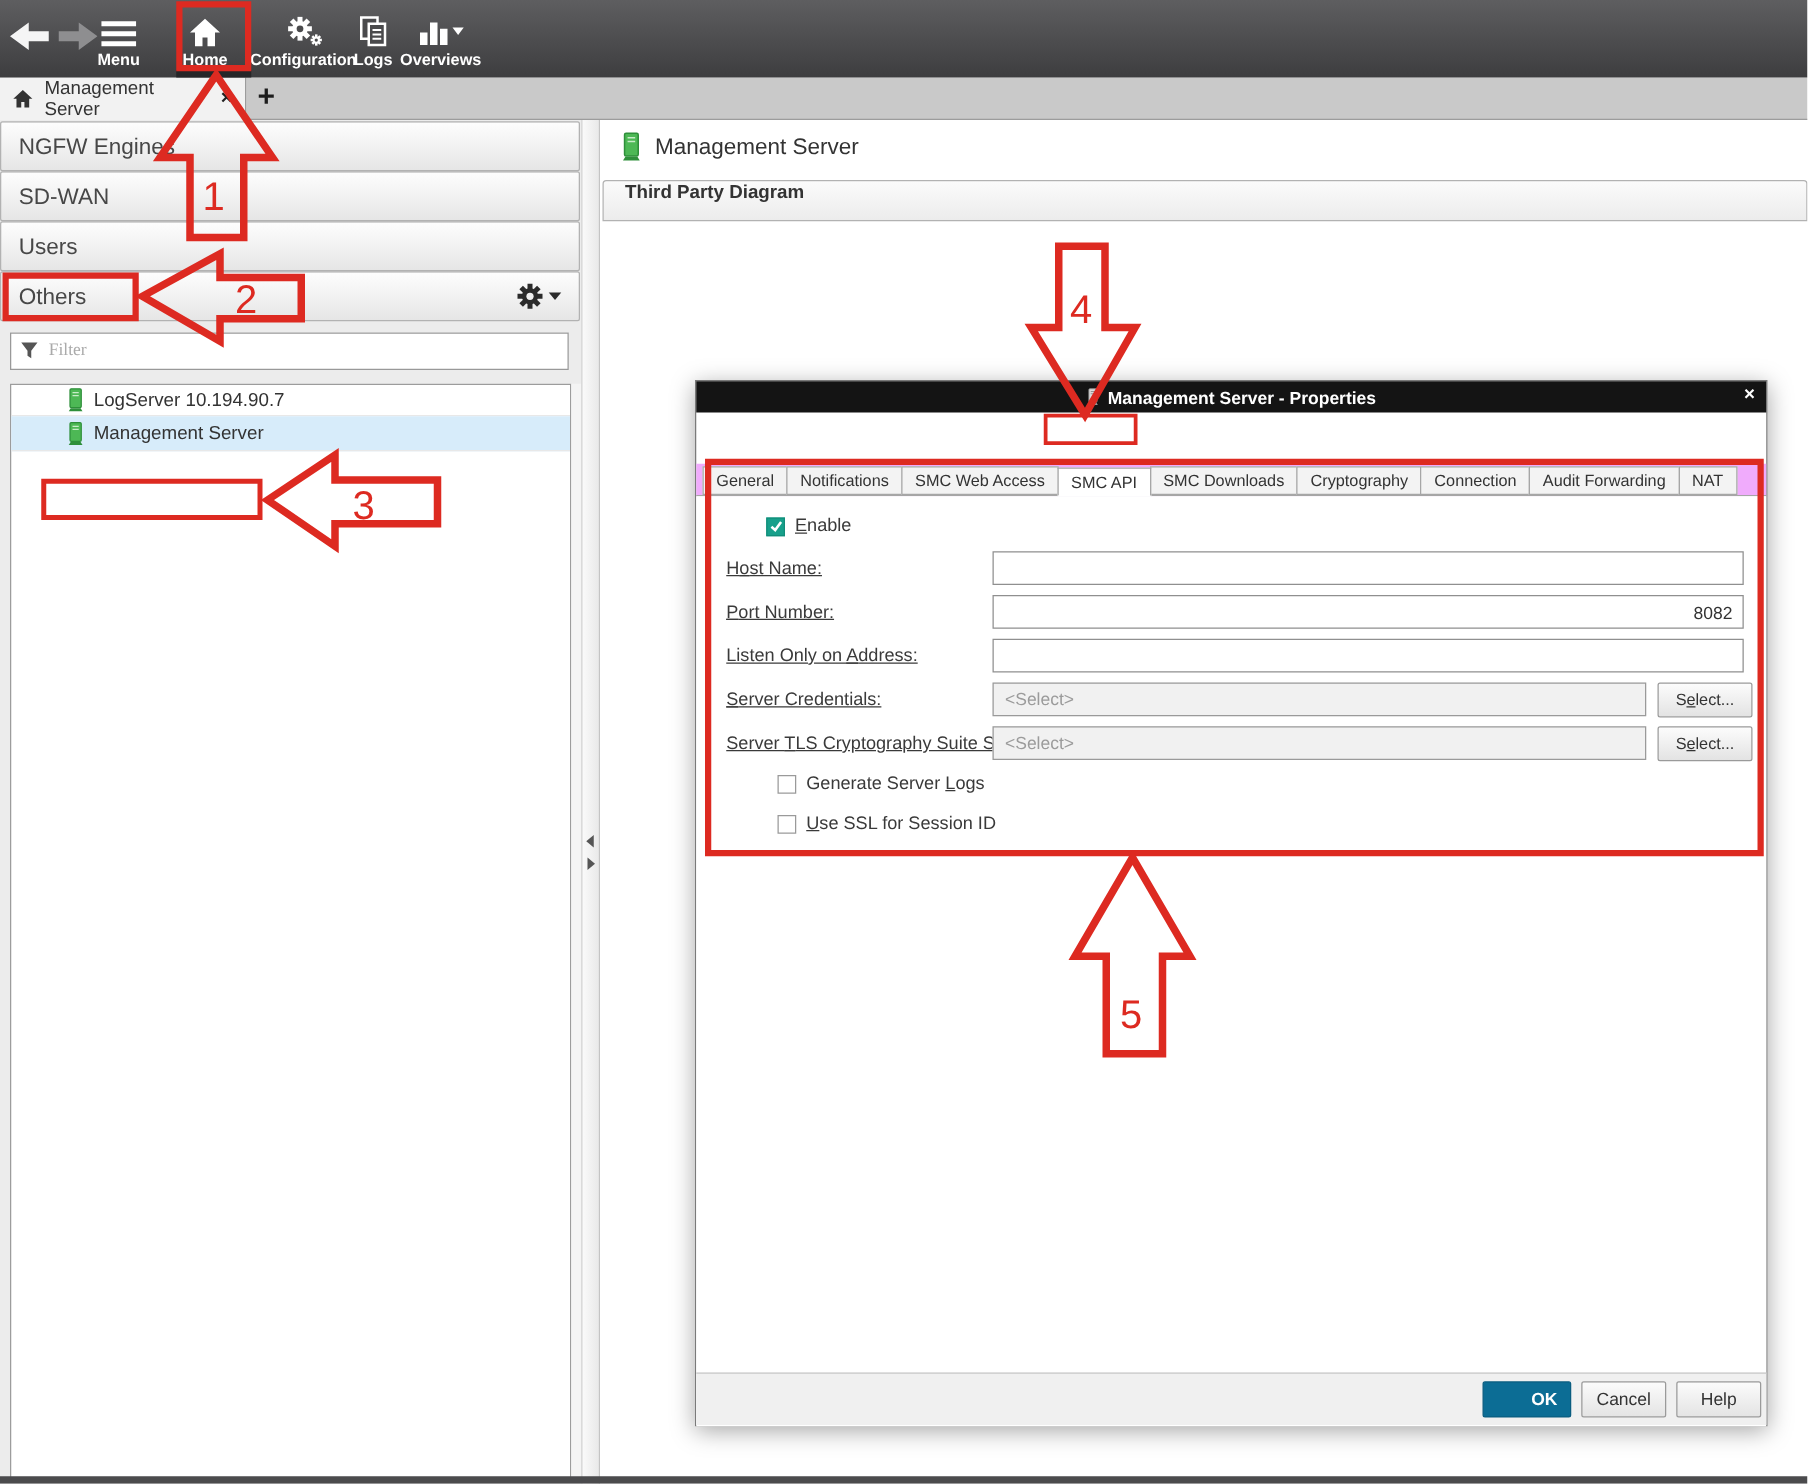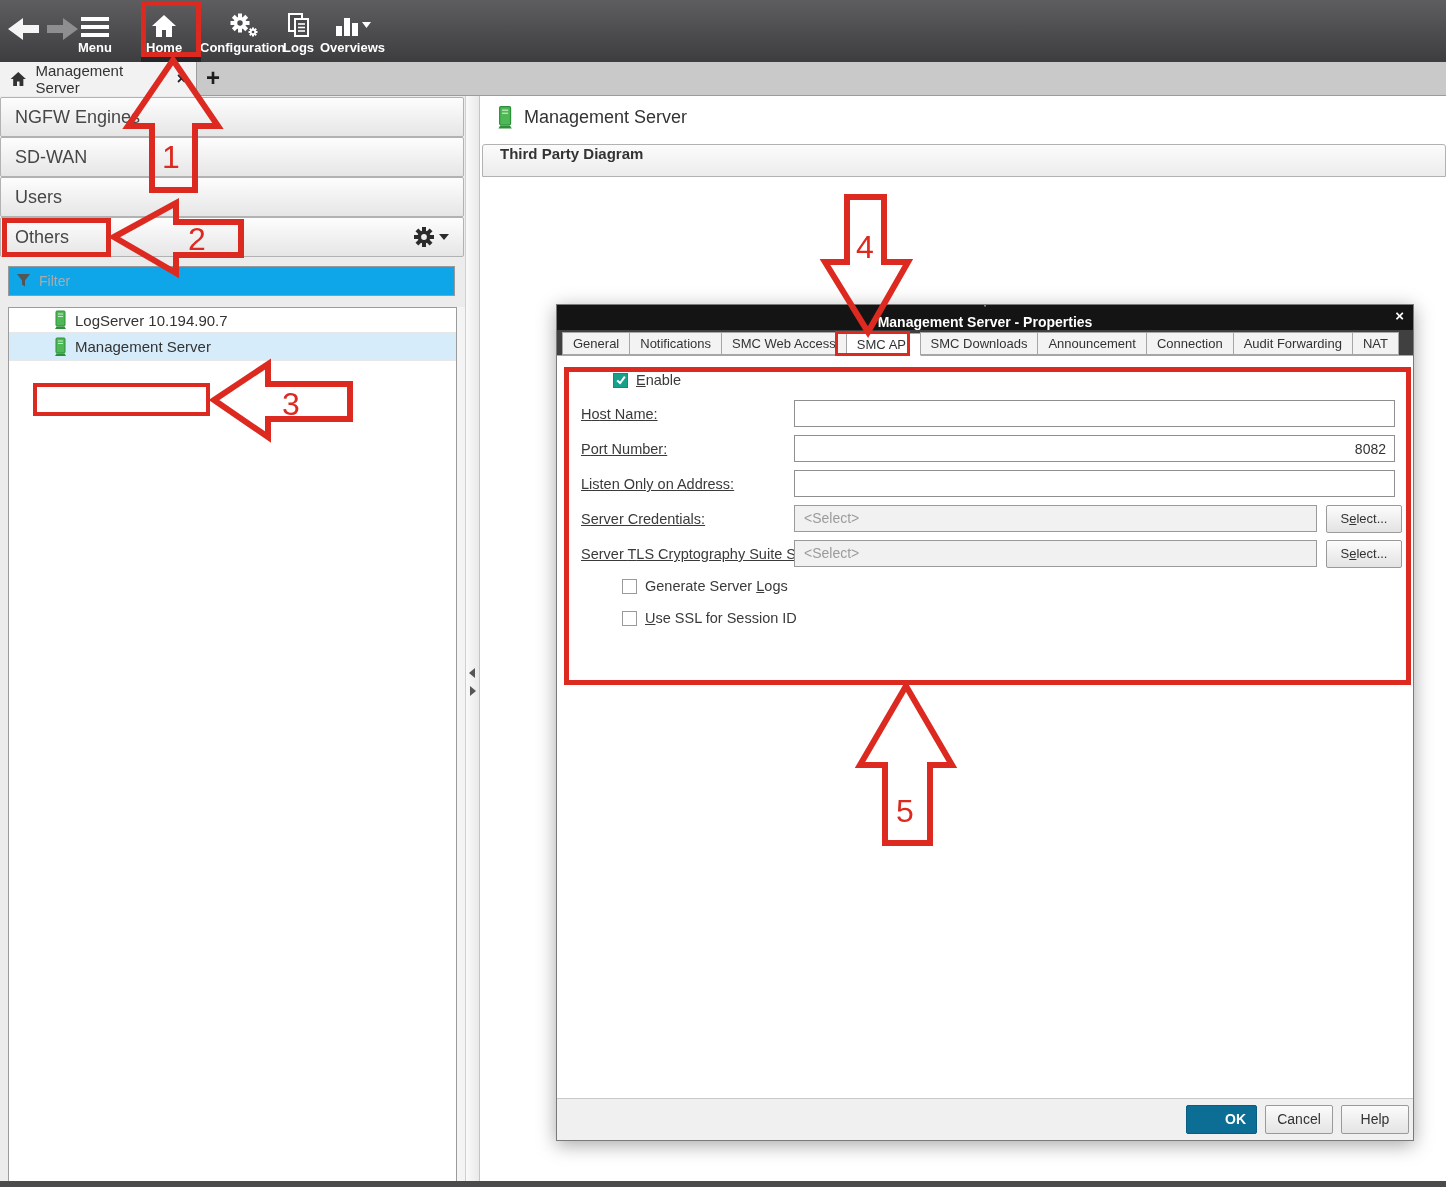--- a/index.html
+++ b/index.html
@@ -32,21 +32,21 @@
   
   .sidebar { position:absolute; left:0; top:96px; width:465px; height:1091px; background:#ececec; }
   .side-section { position:absolute; left:0; width:464px; height:40px;
     background:linear-gradient(#fdfdfd,#e6e6e6); border:1px solid #b2b2b2; border-radius:2px;
     display:flex; align-items:center; padding:0 14px; font-size:18px; color:#474747; cursor:pointer; }
   .gear-wrap { margin-left:auto; display:flex; align-items:center; gap:3px; cursor:pointer; }
   .caret-down { width:0; height:0; border-left:5px solid transparent; border-right:5px solid transparent;
     border-top:6px solid #2b2b2b; }
   .filter-wrap { position:absolute; left:8px; top:170px; width:447px; height:30px; }
   .filter-wrap input { width:100%; height:100%; border:1px solid #999; padding:0 6px 0 30px;
-    font-size:14px; color:#333; font-family:Liberation Sans, sans-serif; background:#0ea5e9; }
+    font-size:14px; color:#333; font-family:Liberation Serif, serif; background:#ffffff; }
   .filter-wrap input::placeholder { color:#aaa; }
   .filter-ico { position:absolute; left:8px; top:7px; }
   .tree { position:absolute; left:8px; top:211px; width:449px; height:876px;
     background:#fff; border:1px solid #9c9c9c; }
   .tree-row { position:relative; height:25px; display:flex; align-items:center;
     border-bottom:1px solid #e8e8e8; font-size:15px; color:#333; cursor:pointer; }
   .tree-row.selected { background:#d7ecfa; height:28px; }
   .tw-caret { margin-left:10px; margin-right:6px; }
   .ind { display:inline-block; width:44px; }
   .tree-ico { margin-right:8px; display:flex; }
@@ -68,24 +68,24 @@
   .main-heading { position:absolute; left:16px; top:9px; display:flex; align-items:center; gap:11px;
     font-size:18px; color:#333; }
   .panel-header { position:absolute; left:2px; top:48px; width:964px; height:33px;
     background:linear-gradient(#fbfbfb,#ececec); border:1px solid #b2b2b2; border-radius:3px 3px 0 0;
     display:flex; padding:0 17px; font-size:15px; font-weight:bold; color:#333; }
 
   
   .dialog { position:absolute; left:556px; top:304px; width:858px; height:837px; background:#fff;
     border:1px solid #7a7a7a; box-shadow:0 4px 18px rgba(0,0,0,.35); z-index:10; }
   .dlg-title { height:25px; background:#141414; color:#fff; display:flex; align-items:center;
-    justify-content:center; gap:7px; font-size:14px; font-weight:bold; position:relative;flex-direction:column; }
+    justify-content:center; gap:7px; font-size:14px; font-weight:bold; position:relative; }
   .dlg-close { position:absolute; right:9px; top:2px; font-size:15px; font-weight:bold; cursor:pointer; }
-  .dlg-tabs { height:26px; background:#404040; border-bottom:1px solid #a6a6a6; display:flex;
-    align-items:flex-end; padding:13px 0 0 5px; }
+  .dlg-tabs { height:26px; background:#f0abfc; border-bottom:1px solid #a6a6a6; display:flex;
+    align-items:flex-end; padding:13px 0 0 5px;margin-top:41px; }
   .dlg-tab { font-size:13px; color:#333; background:#f3f3f3; border:1px solid #a6a6a6;
     margin-right:-1px; padding:3px 10px 3px; white-space:nowrap; cursor:pointer; }
   .dlg-tab.active { background:#fff; border-bottom:1px solid #fff; margin-bottom:-1px; position:relative; z-index:2; }
   .dlg-body { position:relative; height:744px; background:#fff; }
   .f-label { position:absolute; left:24px; height:28px; line-height:28px; font-size:14.5px; color:#3a3a3a;text-decoration:underline; }
   .f-input { position:absolute; left:237px; width:601px; height:27px; border:1px solid #8f8f8f;
     background:#fff; font-size:14px; color:#333; padding:0 8px; font-family:"Liberation Sans",sans-serif; }
   .f-input.num { text-align:right; }
   .sel-box { position:absolute; left:237px; width:523px; height:27px; border:1px solid #9a9a9a;
     background:#f1f1f1; color:#9b9b9b; font-size:14px; line-height:25px; padding:0 9px; cursor:pointer; }
@@ -298,21 +298,21 @@
       </svg>
     <span>Management Server - Properties</span>
     <span class="dlg-close">×</span>
   </div>
   <div class="dlg-tabs">
     <span class="dlg-tab">General</span>
     <span class="dlg-tab">Notifications</span>
     <span class="dlg-tab">SMC Web Access</span>
     <span class="dlg-tab active">SMC API</span>
     <span class="dlg-tab">SMC Downloads</span>
-    <span class="dlg-tab">Announcement</span>
+    <span class="dlg-tab">Cryptography</span>
     <span class="dlg-tab">Connection</span>
     <span class="dlg-tab">Audit Forwarding</span>
     <span class="dlg-tab">NAT</span>
   </div>
 
   <div class="dlg-body">
     <div class="cb-row" style="left:19px; top:16px">
       <span class="cb checked">
         <svg width="12" height="12" viewBox="0 0 14 14">
             <polyline points="2.5,7.5 6,10.5 11.5,3" fill="none" stroke="#fff" stroke-width="2.4"></polyline>

